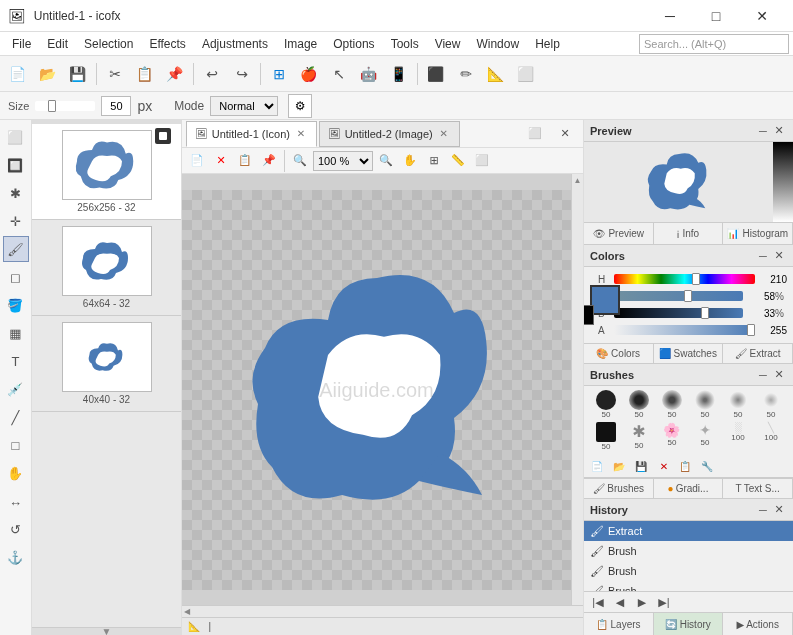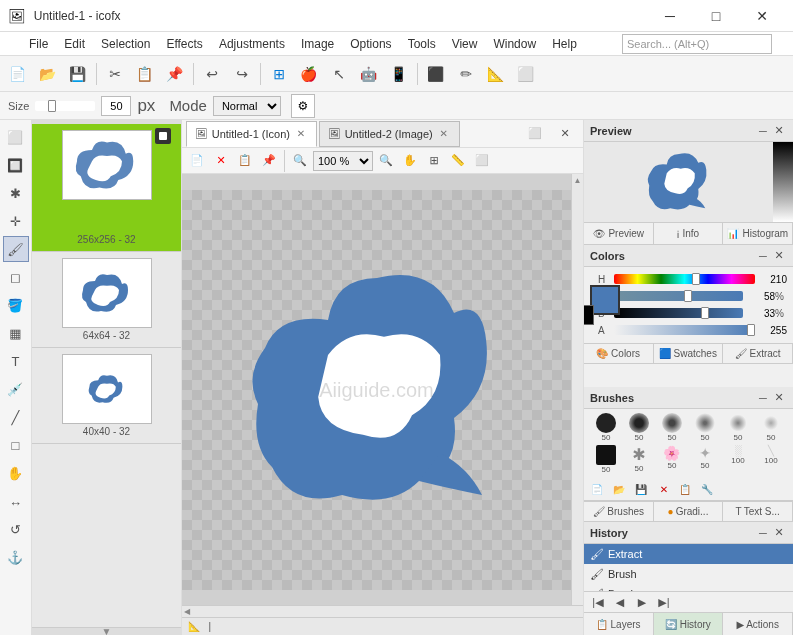--- a/index.html
+++ b/index.html
@@ -6,36 +6,36 @@
     body { font-family: 'Segoe UI', Arial, sans-serif; font-size: 12px; background: #f0f0f0; width: 793px; height: 635px; overflow: hidden; }
     
     
     .title-bar { background: #fff; height: 32px; display: flex; align-items: center; justify-content: space-between; padding: 0 8px; border-bottom: 1px solid #ddd; }
     .title-bar-left { display: flex; align-items: center; gap: 8px; }
     .title-bar-title { font-size: 12px; color: #333; }
     .title-bar-controls { display: flex; gap: 0; }
     .title-bar-btn { width: 46px; height: 32px; border: none; background: transparent; cursor: pointer; display: flex; align-items: center; justify-content: center; font-size: 14px; color: #333; }
 
     
-    .menu-bar { background: #fff; height: 24px; display: flex; align-items: center; border-bottom: 1px solid #ddd; padding: 0 21px; }
+    .menu-bar { background: #fff; height: 24px; display: flex; align-items: center; border-bottom: 1px solid #ddd; padding: 0 4px; }
     .menu-item { padding: 2px 8px; cursor: pointer; font-size: 12px; color: #333; height: 100%; display: flex; align-items: center; }
     .search-box { margin-left: auto; border: 1px solid #bbb; background: #fff; height: 20px; padding: 0 4px; font-size: 11px; color: #999; display: flex; align-items: center; width: 150px; }
 
     
     .toolbar { background: #f5f5f5; height: 36px; display: flex; align-items: center; padding: 0 4px; border-bottom: 1px solid #ddd; gap: 2px; }
     .toolbar-btn { width: 28px; height: 28px; border: 1px solid transparent; background: transparent; cursor: pointer; display: flex; align-items: center; justify-content: center; font-size: 14px; color: #555; }
     .toolbar-sep { width: 1px; height: 22px; background: #ccc; margin: 0 2px; }
 
     
     .size-bar { background: #f5f5f5; height: 28px; display: flex; align-items: center; padding: 0 8px; border-bottom: 1px solid #ddd; gap: 6px; }
     .size-label { font-size: 11px; color: #555; }
     .size-slider { width: 60px; height: 12px; }
     .size-input { width: 30px; height: 20px; border: 1px solid #bbb; text-align: center; font-size: 11px; }
-    .size-unit { font-size: 17px; color: #555; }
-    .mode-label { font-size: 15px; color: #555; margin-left: 8px; }
+    .size-unit { font-size: 14px; color: #555; }
+    .mode-label { font-size: 12px; color: #555; margin-left: 16px; }
     .mode-select { height: 20px; border: 1px solid #bbb; font-size: 11px; padding: 0 4px; }
     .mode-btn { width: 24px; height: 24px; border: 1px solid #bbb; background: #fff; cursor: pointer; margin-left: 4px; display: flex; align-items: center; justify-content: center; font-size: 12px; }
 
     
     .main-layout { display: flex; height: calc(635px - 32px - 24px - 36px - 28px); }
 
     
     .left-toolbar { width: 32px; background: #f5f5f5; border-right: 1px solid #ddd; display: flex; flex-direction: column; align-items: center; padding: 4px 0; gap: 2px; flex-shrink: 0; }
     .left-btn { width: 26px; height: 26px; border: 1px solid transparent; background: transparent; cursor: pointer; display: flex; align-items: center; justify-content: center; font-size: 13px; color: #555; }
     .left-btn.active { background: #d0d8e8; border-color: #7890b8; }
@@ -80,21 +80,21 @@
     
     .colors-panel { border-bottom: 1px solid #ccc; }
     .color-row { display: flex; align-items: center; height: 16px; margin-bottom: 1px; }
     .color-label { width: 12px; font-size: 10px; color: #555; }
     .color-value { width: 28px; text-align: right; font-size: 10px; }
     .color-percent { width: 12px; font-size: 10px; color: #555; }
     .colors-tabs { display: flex; height: 20px; border-top: 1px solid #ccc; }
     .colors-tab { flex: 1; display: flex; align-items: center; justify-content: center; font-size: 10px; cursor: pointer; border-right: 1px solid #ccc; color: #555; gap: 2px; }
 
     
-    .brushes-panel { border-bottom: 1px solid #ccc; margin-top: 23px; }
+    .brushes-panel { border-bottom: 1px solid #ccc; }
     .brushes-grid { display: grid; grid-template-columns: repeat(6, 1fr); gap: 1px; padding: 3px 6px; }
     .brush-item { display: flex; flex-direction: column; align-items: center; cursor: pointer; padding: 1px; }
     .brush-icon { display: flex; align-items: center; justify-content: center; }
     .brush-label { font-size: 8px; color: #555; }
     .brushes-tabs { display: flex; height: 20px; border-top: 1px solid #ccc; }
     .brushes-tab { flex: 1; display: flex; align-items: center; justify-content: center; font-size: 10px; cursor: pointer; border-right: 1px solid #ccc; color: #555; gap: 2px; }
     .brush-toolbar { display: flex; padding: 2px 4px; gap: 2px; border-bottom: 1px solid #ccc; }
     .brush-tool-btn { width: 20px; height: 18px; border: 1px solid transparent; background: transparent; cursor: pointer; display: flex; align-items: center; justify-content: center; font-size: 10px; color: #555; }
     .brush-tool-btn.red { color: #cc0000; }
 
@@ -106,21 +106,21 @@
     .history-nav { display: flex; align-items: center; height: 22px; padding: 0 4px; border-top: 1px solid #ccc; border-bottom: 1px solid #ccc; gap: 2px; }
     .history-nav-btn { width: 20px; height: 18px; border: 1px solid transparent; background: transparent; cursor: pointer; display: flex; align-items: center; justify-content: center; font-size: 11px; color: #555; }
     .history-tabs { display: flex; height: 22px; }
     .history-tab { flex: 1; display: flex; align-items: center; justify-content: center; font-size: 10px; cursor: pointer; border-right: 1px solid #ccc; color: #555; gap: 2px; padding: 0 2px; }
     .history-tab.active { background: #d8e8d8; }
 
     
     .icon-list { width: 150px; background: #e8e8e8; border-right: 1px solid #ddd; display: flex; flex-direction: column; flex-shrink: 0; overflow: hidden; }
     .icon-list-content { flex: 1; overflow-y: auto; display: flex; flex-direction: column; }
     .icon-item { display: flex; flex-direction: column; align-items: center; padding: 6px 4px; border-bottom: 1px solid #ccc; cursor: pointer; position: relative; }
-    .icon-item.active { background: #84cc16; gap: 32px; }
+    .icon-item.active { background: #ffffff; }
     .icon-preview { width: 90px; height: 70px; display: flex; align-items: center; justify-content: center; background: #fff; border: 1px solid #bbb; }
     .icon-label { font-size: 10px; color: #555; margin-top: 2px; }
     .icon-badge { position: absolute; top: 4px; right: 10px; width: 16px; height: 16px; background: #333; border-radius: 2px; display: flex; align-items: center; justify-content: center; }
     .icon-badge-dot { width: 8px; height: 8px; background: #fff; border-radius: 1px; }
     
     input[type=range] { -webkit-appearance: none; height: 10px; border-radius: 2px; cursor: pointer; }
     input[type=range]::-webkit-slider-thumb { -webkit-appearance: none; width: 8px; height: 12px; background: #fff; border: 1px solid #888; border-radius: 1px; }
 
     
     .canvas-with-scroll { flex: 1; display: flex; flex-direction: column; overflow: hidden; }

